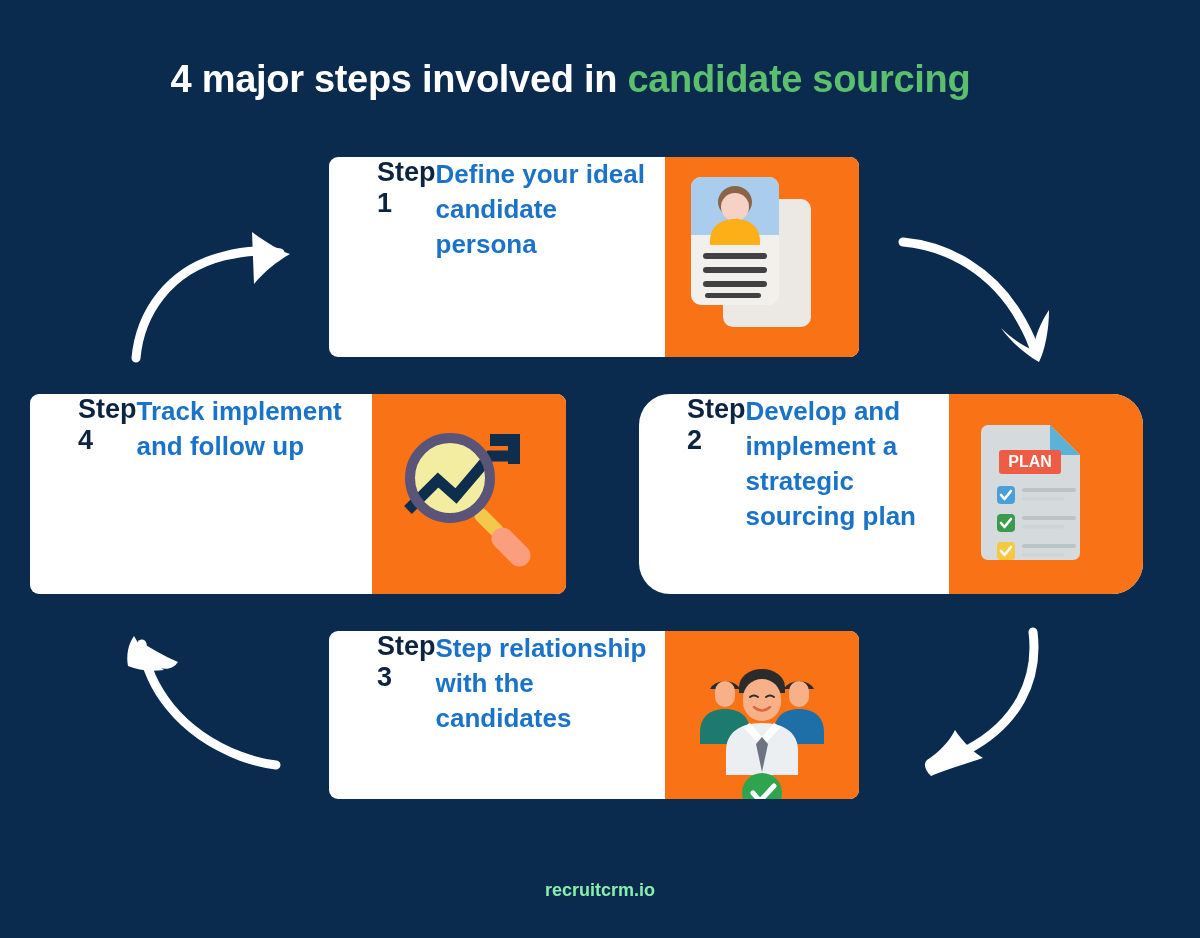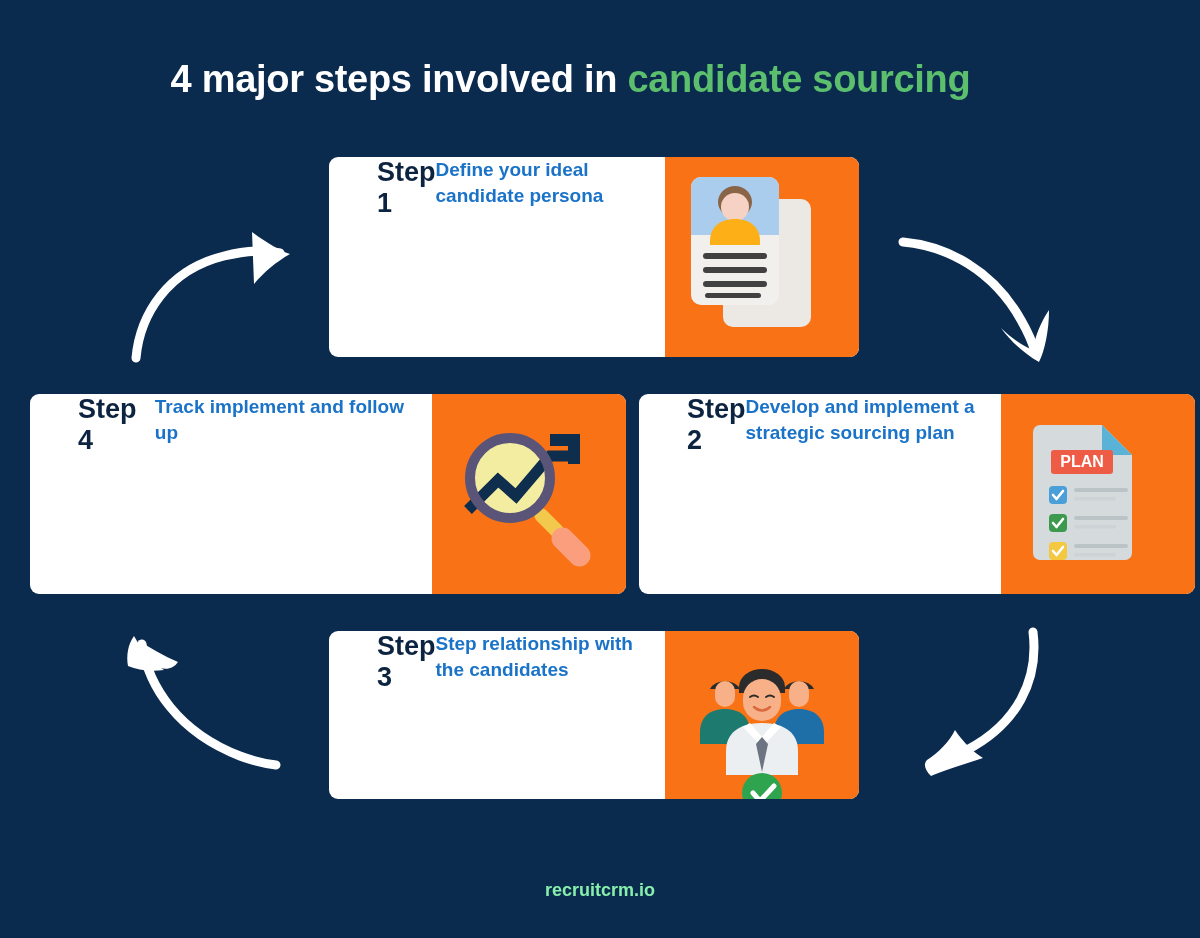--- a/index.html
+++ b/index.html
@@ -53,38 +53,38 @@
   }
 
   .step-label {
     font-size: 27px;
     font-weight: bold;
     color: #0d2440;
     margin-bottom: 7px;
     line-height: 1.15;
   }
   .step-desc {
-    font-size: 19px;
+    font-size: 26px;
     font-weight: bold;
     color: #1a73c8;
     line-height: 1.35;
   }
 
   .card-art {
     width: 194px;
     background: #f97316;
     position: relative;
     flex-shrink: 0;
   }
 
   
   #card-1 { left: 329px; top: 157px;  width: 530px; height: 200px; }
-  #card-2 { left: 639px; top: 394px;  width: 556px; height: 200px; }
+  #card-2 { left: 639px; top: 394px;  width: 504px; height: 200px; border-radius: 31px; }
   #card-3 { left: 329px; top: 631px;  width: 530px; height: 168px; }
-  #card-4 { left: 30px;  top: 394px;  width: 596px; height: 200px; }
+  #card-4 { left: 30px;  top: 394px;  width: 536px; height: 200px; }
 
   
   .footer {
     position: absolute;
     top: 880px;
     left: 0;
     width: 1200px;
     text-align: center;
     font-size: 18px;
     font-weight: bold;

